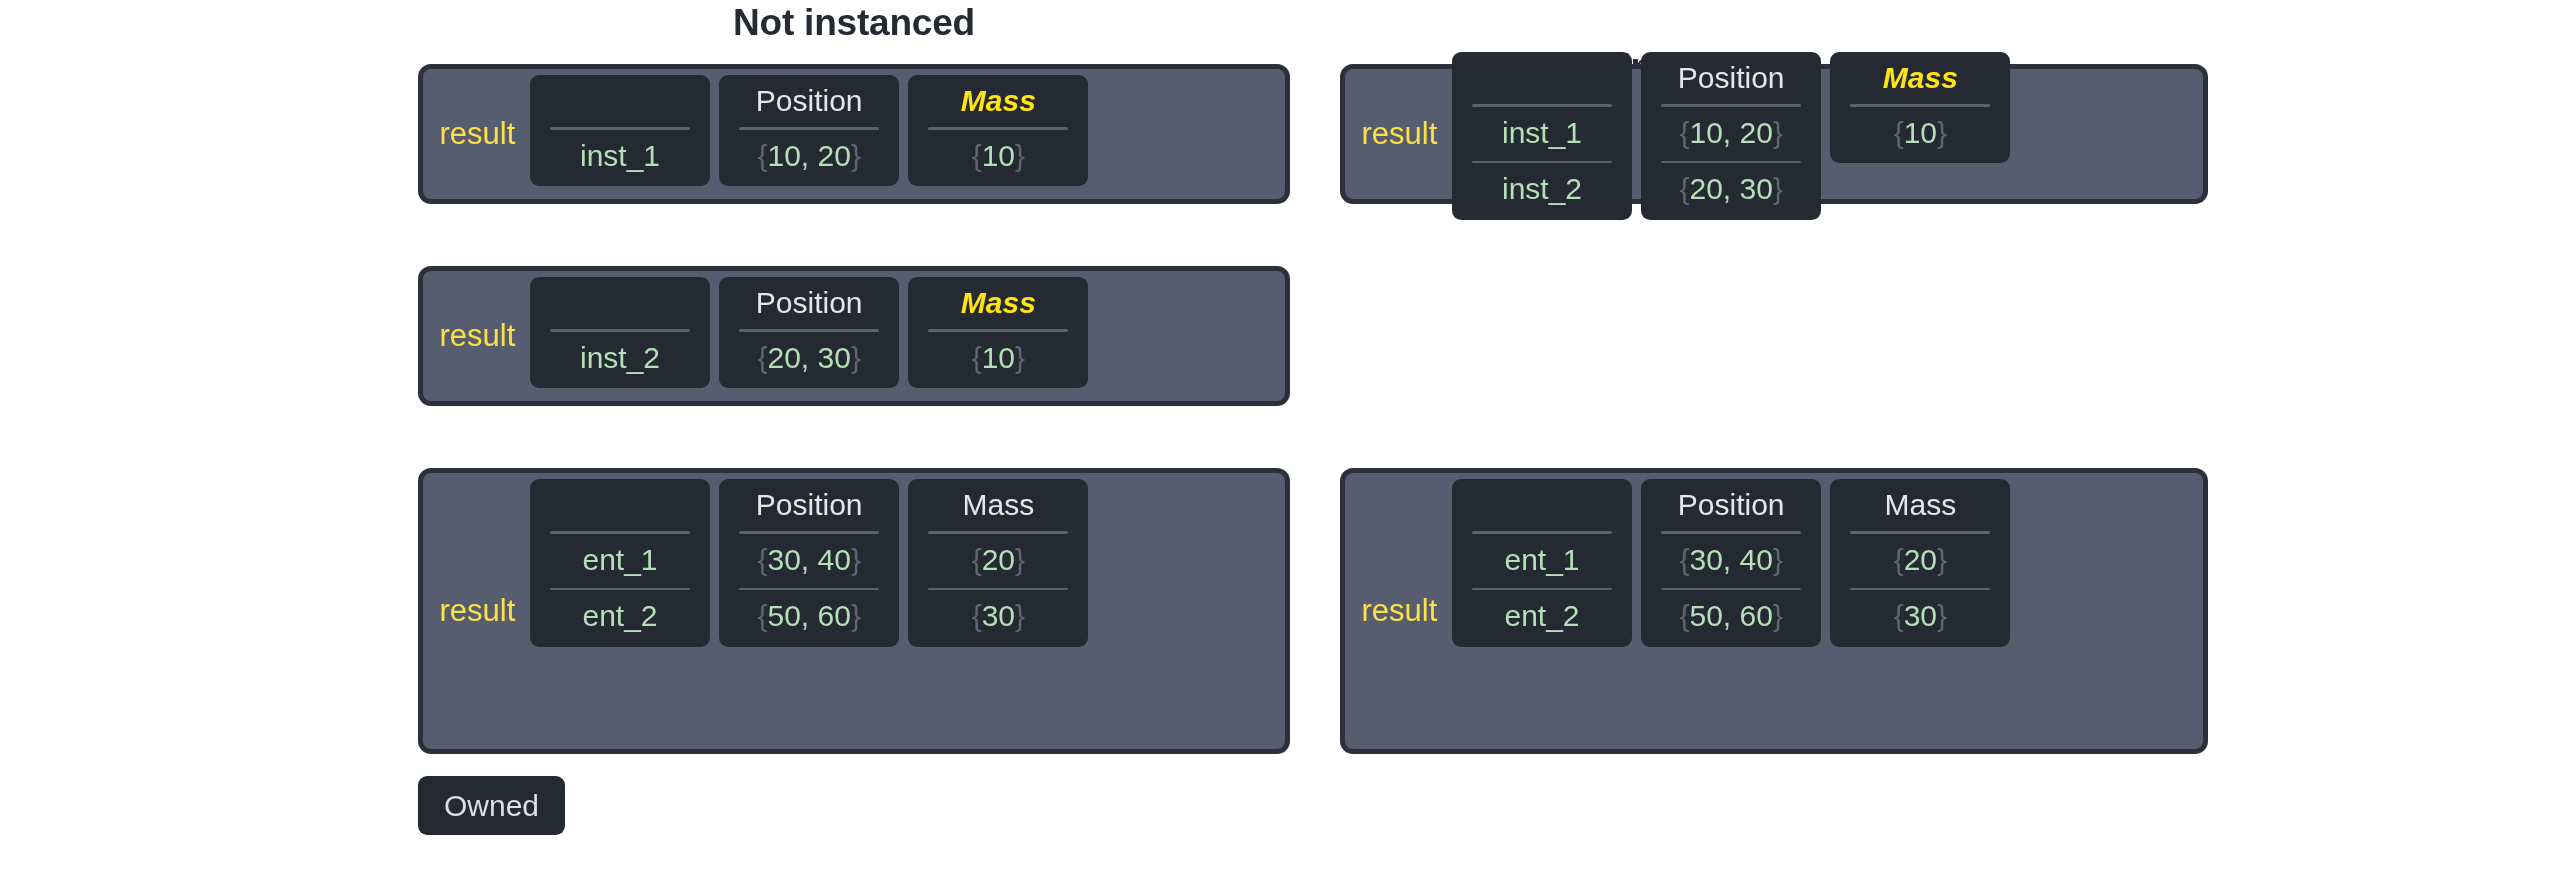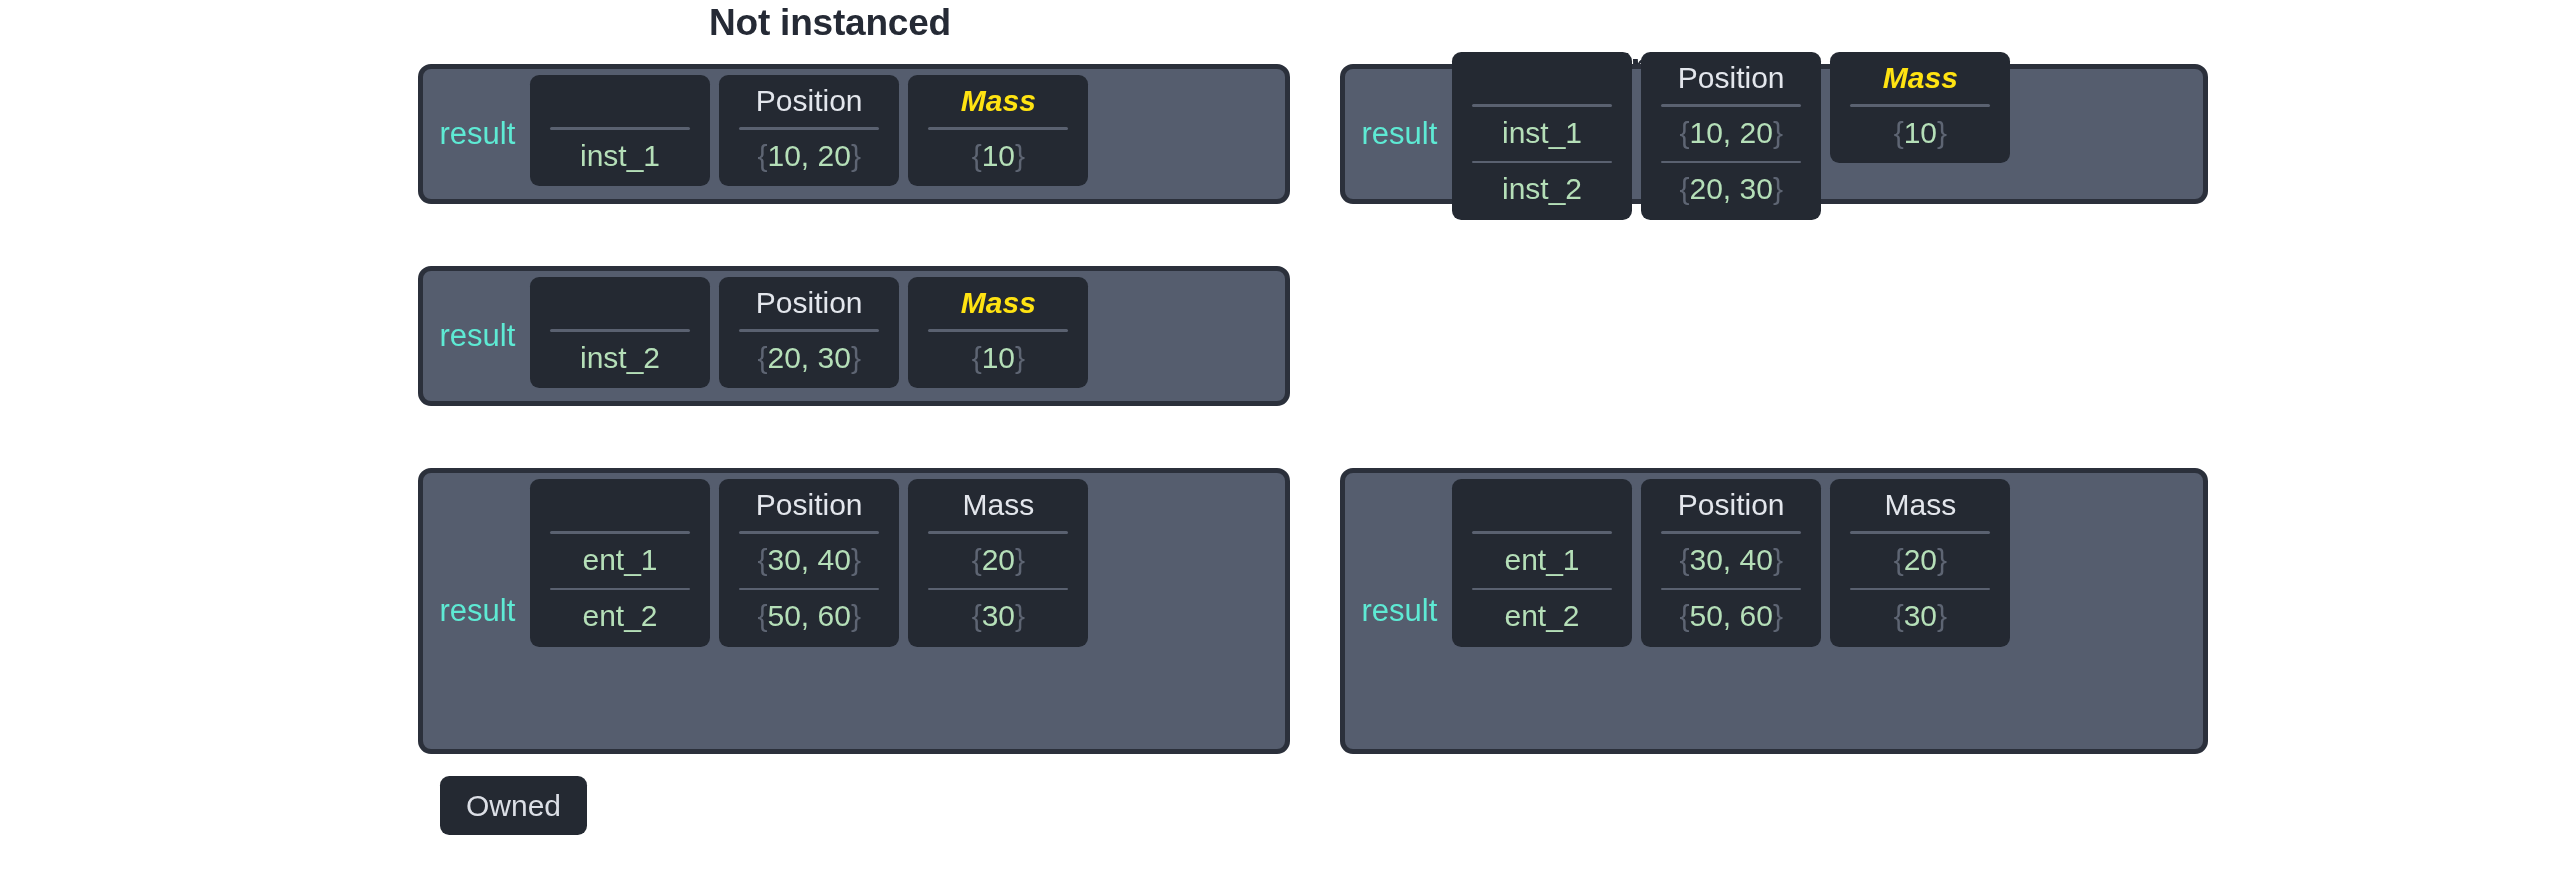--- a/index.html
+++ b/index.html
@@ -14,38 +14,38 @@
   
   .col-title{
     position:absolute;
     font-size:37px;
     font-weight:bold;
     color:#252a35;
     text-align:center;
     letter-spacing:-0.2px;
     white-space:nowrap;
   }
-  #title-left{left:394px;top:1.8px;width:872px;}
+  #title-left{left:418px;top:1.8px;width:872px;}
   #title-right{left:1272px;top:1.8px;width:868px;margin-top:44px;}
 
   
   .block{
     position:absolute;
     box-sizing:border-box;
     background:#555d6e;
     border:5.5px solid #2b303b;
     border-radius:13px;
     display:flex;
     align-items:stretch;
   }
   .result-label{
     display:flex;
     align-items:center;
     justify-content:flex-start;
-    color:#5eead4;
+    color:#fde047;
     font-size:31px;
     padding-left:16.5px;
     padding-right:14.7px;
     box-sizing:border-box;
     white-space:nowrap;
   }
 
   
   .cols{
     flex:1;
@@ -102,21 +102,20 @@
     border-radius:9.2px;
     height:59px;
     display:flex;
     align-items:center;
     justify-content:center;
     padding:0 26px;
     font-size:30px;
     color:#dcdfe6;
     white-space:nowrap;
     box-sizing:border-box;
-    margin-left:22px;
   }
   .chip.shared{color:#ffe312;font-style:italic;font-weight:bold;}
 </style>
 </head>
 <body>
 
 <div class="stage">
 
   <div class="col-title" id="title-left">Not instanced</div>
   <div class="col-title" id="title-right">Instanced</div>

